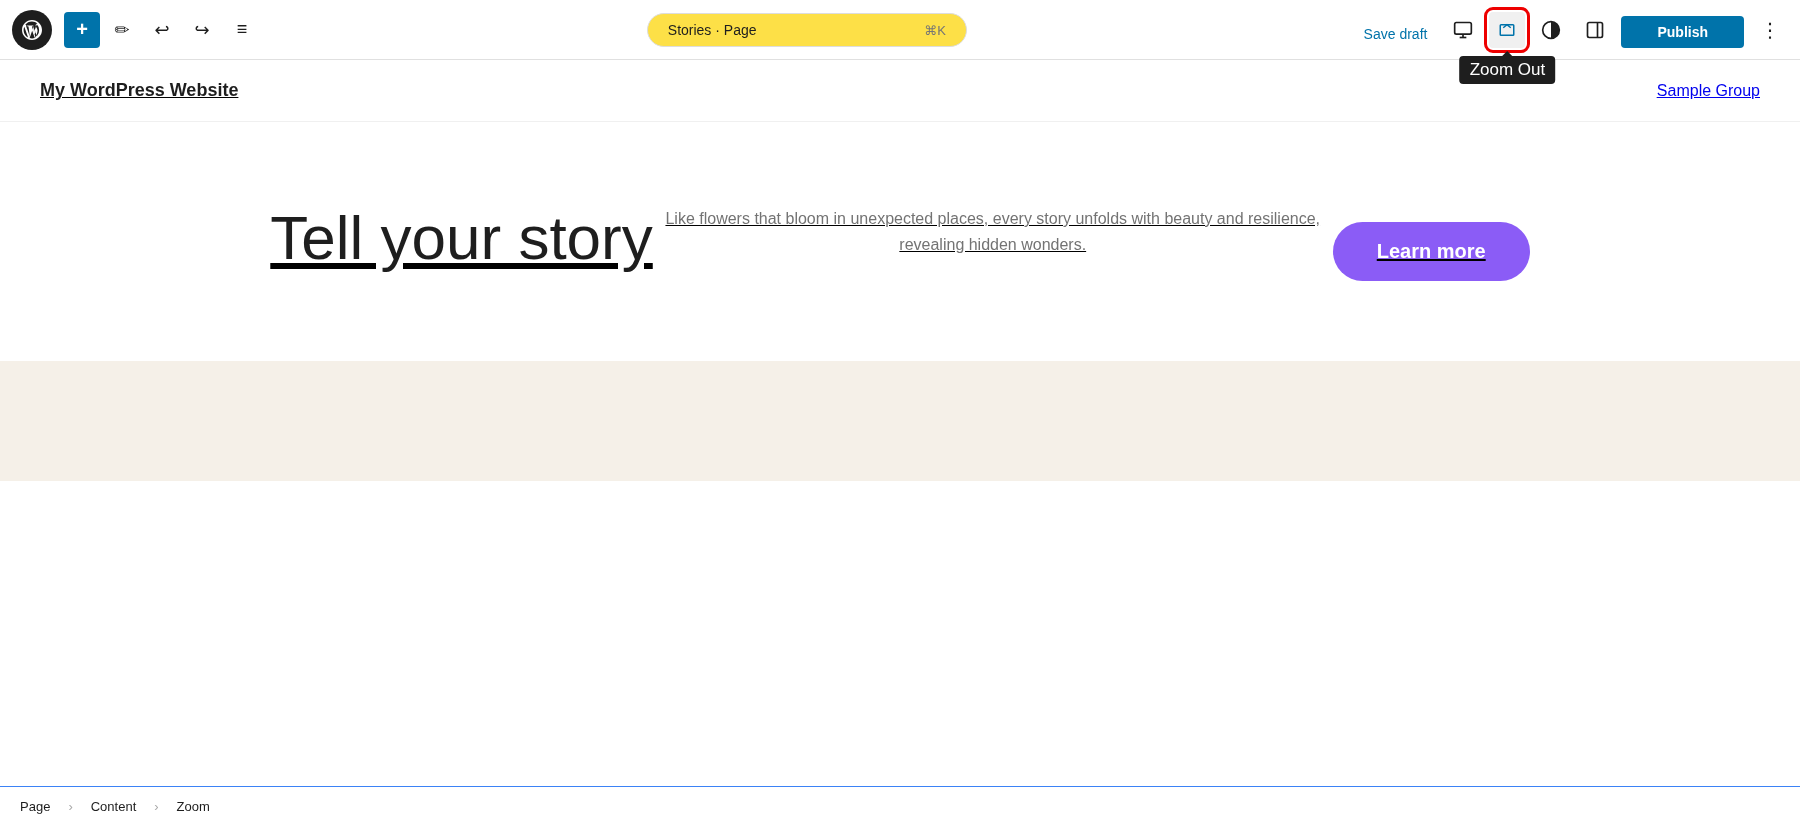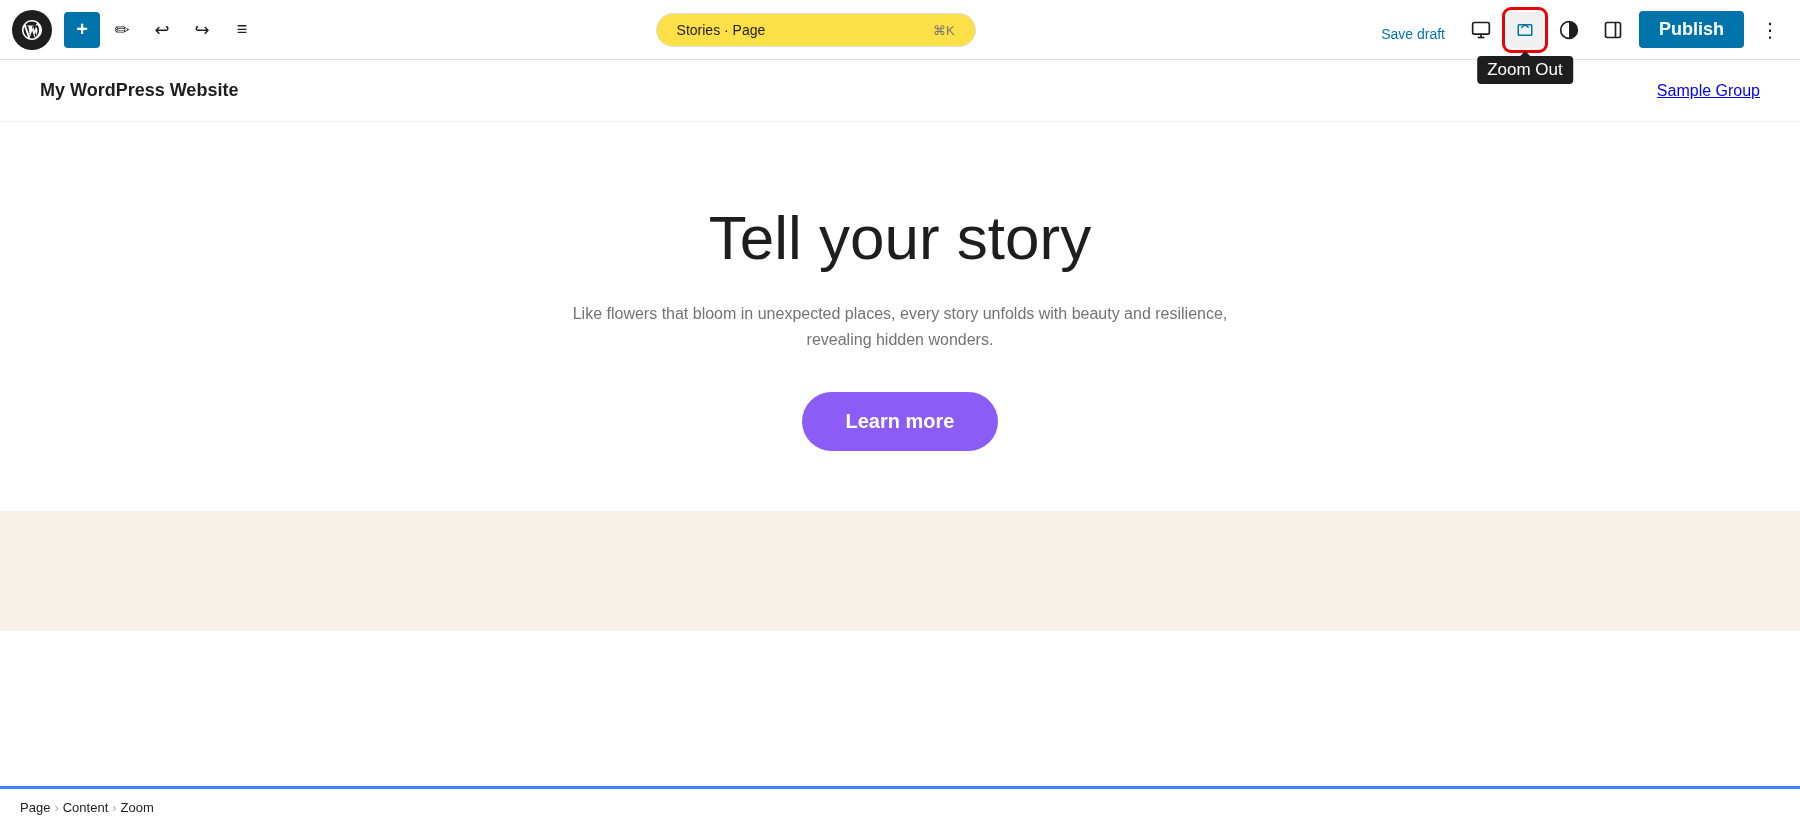--- a/index.html
+++ b/index.html
@@ -94,21 +94,21 @@
       position: absolute;
       top: -5px; left: 50%; transform: translateX(-50%);
       border-left: 5px solid transparent;
       border-right: 5px solid transparent;
       border-bottom: 5px solid #1e1e1e;
     }
 
     .publish-btn {
       background: #0073aa; color: #fff;
       border: none; border-radius: 4px;
-      padding: 8px 20px; font-size: 18px; font-weight: 600;
+      padding: 8px 36px; font-size: 14px; font-weight: 600;
       cursor: pointer;
     }
 
     .more-btn {
       width: 36px; height: 36px;
       border: none; background: transparent;
       border-radius: 4px; cursor: pointer;
       display: flex; align-items: center; justify-content: center;
       font-size: 20px; color: #1e1e1e;
     }
@@ -118,35 +118,36 @@
       height: calc(826px - 60px - 40px);
       overflow-y: auto;
       background: #f0f0f0;
       display: flex; flex-direction: column;
     }
 
     
     .page-wrapper {
       background: #fff;
       flex: 1;
+      text-decoration: underline;
     }
 
     
     .site-header {
       padding: 20px 40px;
       display: flex; justify-content: space-between; align-items: center;
       border-bottom: 1px solid #f0f0f0;
     }
     .site-title {
       font-size: 18px; font-weight: 700; color: #1e1e1e;
     }
 
     
     .hero-section {
-      display: flex; flex-direction: column; align-items: center;
+      display: flex; flex-direction: row; align-items: center;
       justify-content: center;
       padding: 80px 40px 60px;
       text-align: center;
       background: #fff;
     }
     .hero-title {
       font-size: 62px; font-weight: 400; color: #1e1e1e;
       margin-bottom: 28px; line-height: 1.15;
     }
     .hero-description {
@@ -164,25 +165,25 @@
     
     .bottom-section {
       background: #f5f0e8;
       height: 120px;
     }
 
     
     #breadcrumb {
       height: 40px;
       background: #fff;
-      border-top: 3px solid #3b82f6;
+      border-top: 1px solid #3b82f6;
       display: flex; align-items: center;
       padding: 0 20px;
       font-size: 13px; color: #555;
-      gap: 4px;
+      gap: 18px;
     }
     #breadcrumb span.sep { color: #aaa; }
     #breadcrumb span.active { color: #1e1e1e; }
   </style>
 </head>
 <body>
 
 <div id="toolbar">
   <div class="toolbar-left">
     <div class="wp-logo">

